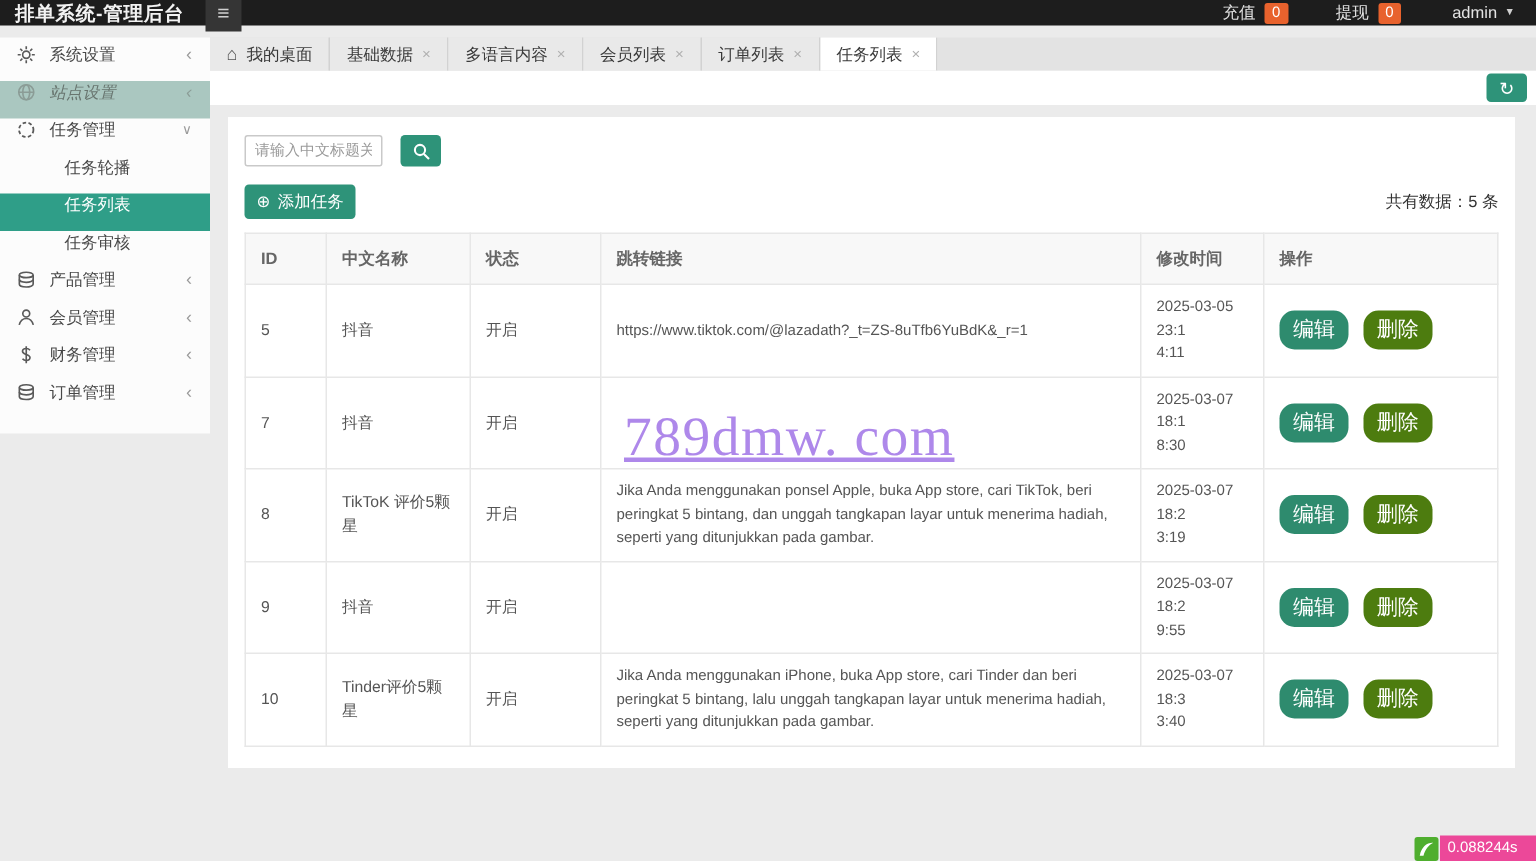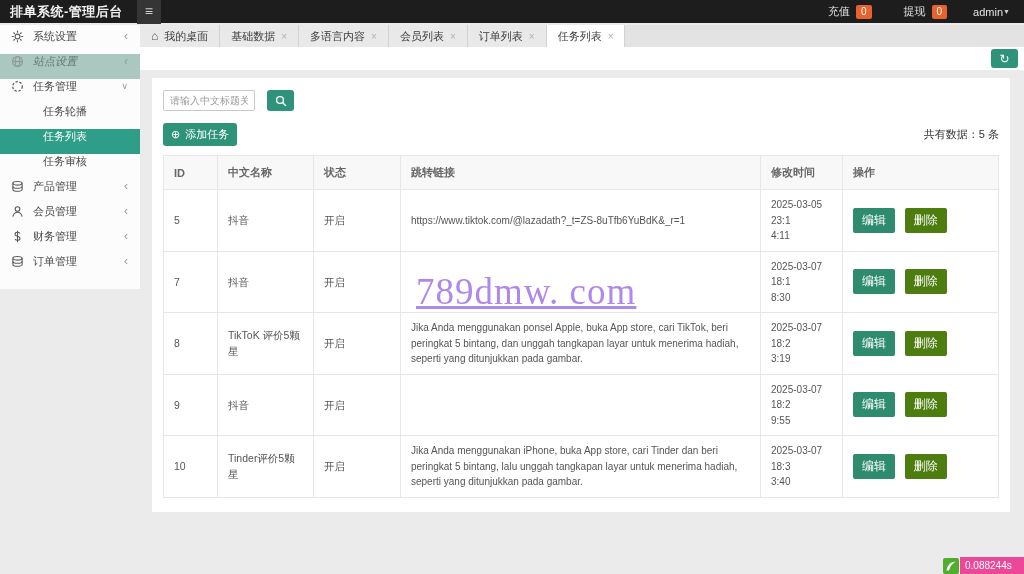--- a/index.html
+++ b/index.html
@@ -1,26 +1,26 @@
 <!DOCTYPE html>
 <html><head>
 <meta charset="utf-8">
 <style>
   * { margin:0; padding:0; box-sizing:border-box; }
   html,body { width:1024px; height:574px; overflow:hidden; }
   body { font-family:"Liberation Sans","DejaVu Sans",sans-serif; background:#ebebeb; position:relative; }
 
   
-  .topbar { position:absolute; left:0; top:0; width:1024px; height:23px; background:#1d1d1d; display:flex; align-items:center; z-index:30; }
+  .topbar { position:absolute; left:0; top:0; width:1024px; height:17px; background:#1d1d1d; display:flex; align-items:center; z-index:30; }
   .topbar .title { color:#f2f2f2; font-size:13px; font-weight:bold; margin-left:10px; letter-spacing:.5px; white-space:nowrap; }
   .menu-btn { margin-left:14px; width:24px; height:25px; background:#353535; color:#cfcfcf; text-align:center; line-height:24px; font-size:14px; cursor:pointer; }
   .topbar-right { margin-left:auto; display:flex; align-items:center; margin-right:14px; }
   .top-link { display:flex; align-items:center; color:#e3e3e3; font-size:11px; margin-left:32px; cursor:pointer; }
   .badge { background:#e8622d; color:#fff; font-size:10px; padding:1px 5px; border-radius:2px; margin-left:6px; line-height:12px; }
-  .user { display:flex; align-items:center; color:#e3e3e3; font-size:11px; margin-left:26px; cursor:pointer; }
+  .user { display:flex; align-items:center; gap:5px; color:#e3e3e3; font-size:11px; margin-left:34px; cursor:pointer; }
   .caret { font-size:7px; color:#cfcfcf; }
 
   
   .sidebar { position:absolute; left:0; top:25px; width:140px; bottom:0; background:#ebebeb; z-index:20; }
   .menu { background:#fcfcfc; padding:4px 0 10px; }
   .item { height:25px; display:flex; align-items:center; font-size:11px; color:#484848; padding:0 12px 11px 8px; cursor:pointer; }
   .item .ic { width:13px; height:13px; margin:0 9px 0 3px; color:#5a5a5a; flex:0 0 13px; }
   .item .chev { margin-left:auto; color:#9a9a9a; font-size:12px; }
   .item .chev-down { margin-left:auto; color:#9a9a9a; font-size:9px; }
   .item.sub { padding-left:43px; }
@@ -50,21 +50,21 @@
   .add-btn { background:#2e9379; color:#fff; border:none; font-size:11px; padding:4px 8px; border-radius:3px; display:flex; align-items:center; gap:5px; cursor:pointer; }
   .add-btn .plus { font-size:11px; }
   .total { margin-left:auto; font-size:11px; color:#333; }
 
   table.grid { margin-top:9px; width:100%; border-collapse:collapse; table-layout:fixed; }
   .grid th, .grid td { border:1px solid #e7e7e7; text-align:left; vertical-align:middle; }
   .grid th { background:#f8f8f8; color:#666; font-weight:bold; font-size:11px; padding:9px 10px; }
   .grid td { color:#555; font-size:10px; padding:7px 10px; line-height:1.55; }
   .grid td.id-cell, .grid td.name-cell, .grid td.status-cell { font-size:10.5px; }
   .grid td.time-cell { font-size:10px; }
-  .op-btn { display:inline-block; border:none; color:#fff; font-size:12px; padding:4px 9px; border-radius:2px; margin-right:7px; cursor:pointer; }
+  .op-btn { display:inline-block; border:none; color:#fff; font-size:14px; padding:4px 9px; border-radius:10px; margin-right:7px; cursor:pointer; }
   .op-edit { background:#2e8b6e; }
   .op-del { background:#4d7c0f; }
 
   
   .watermark { position:absolute; left:416px; top:270px; font-family:"Liberation Serif","DejaVu Serif",serif; font-size:37px; color:#6d28d9; opacity:.55; text-decoration:underline; letter-spacing:1px; pointer-events:none; z-index:40; }
 
   
   .trace { position:absolute; right:0; bottom:0; display:flex; align-items:flex-end; z-index:50; }
   .trace-icon { width:16px; height:16px; background:#4fae2e; border-radius:2px; margin-right:1px; display:flex; align-items:center; justify-content:center; cursor:pointer; }
   .trace-bar { background:#ec4899; color:#fff; font-size:10px; height:17px; line-height:17px; padding:0 5px; min-width:64px; white-space:nowrap; }

